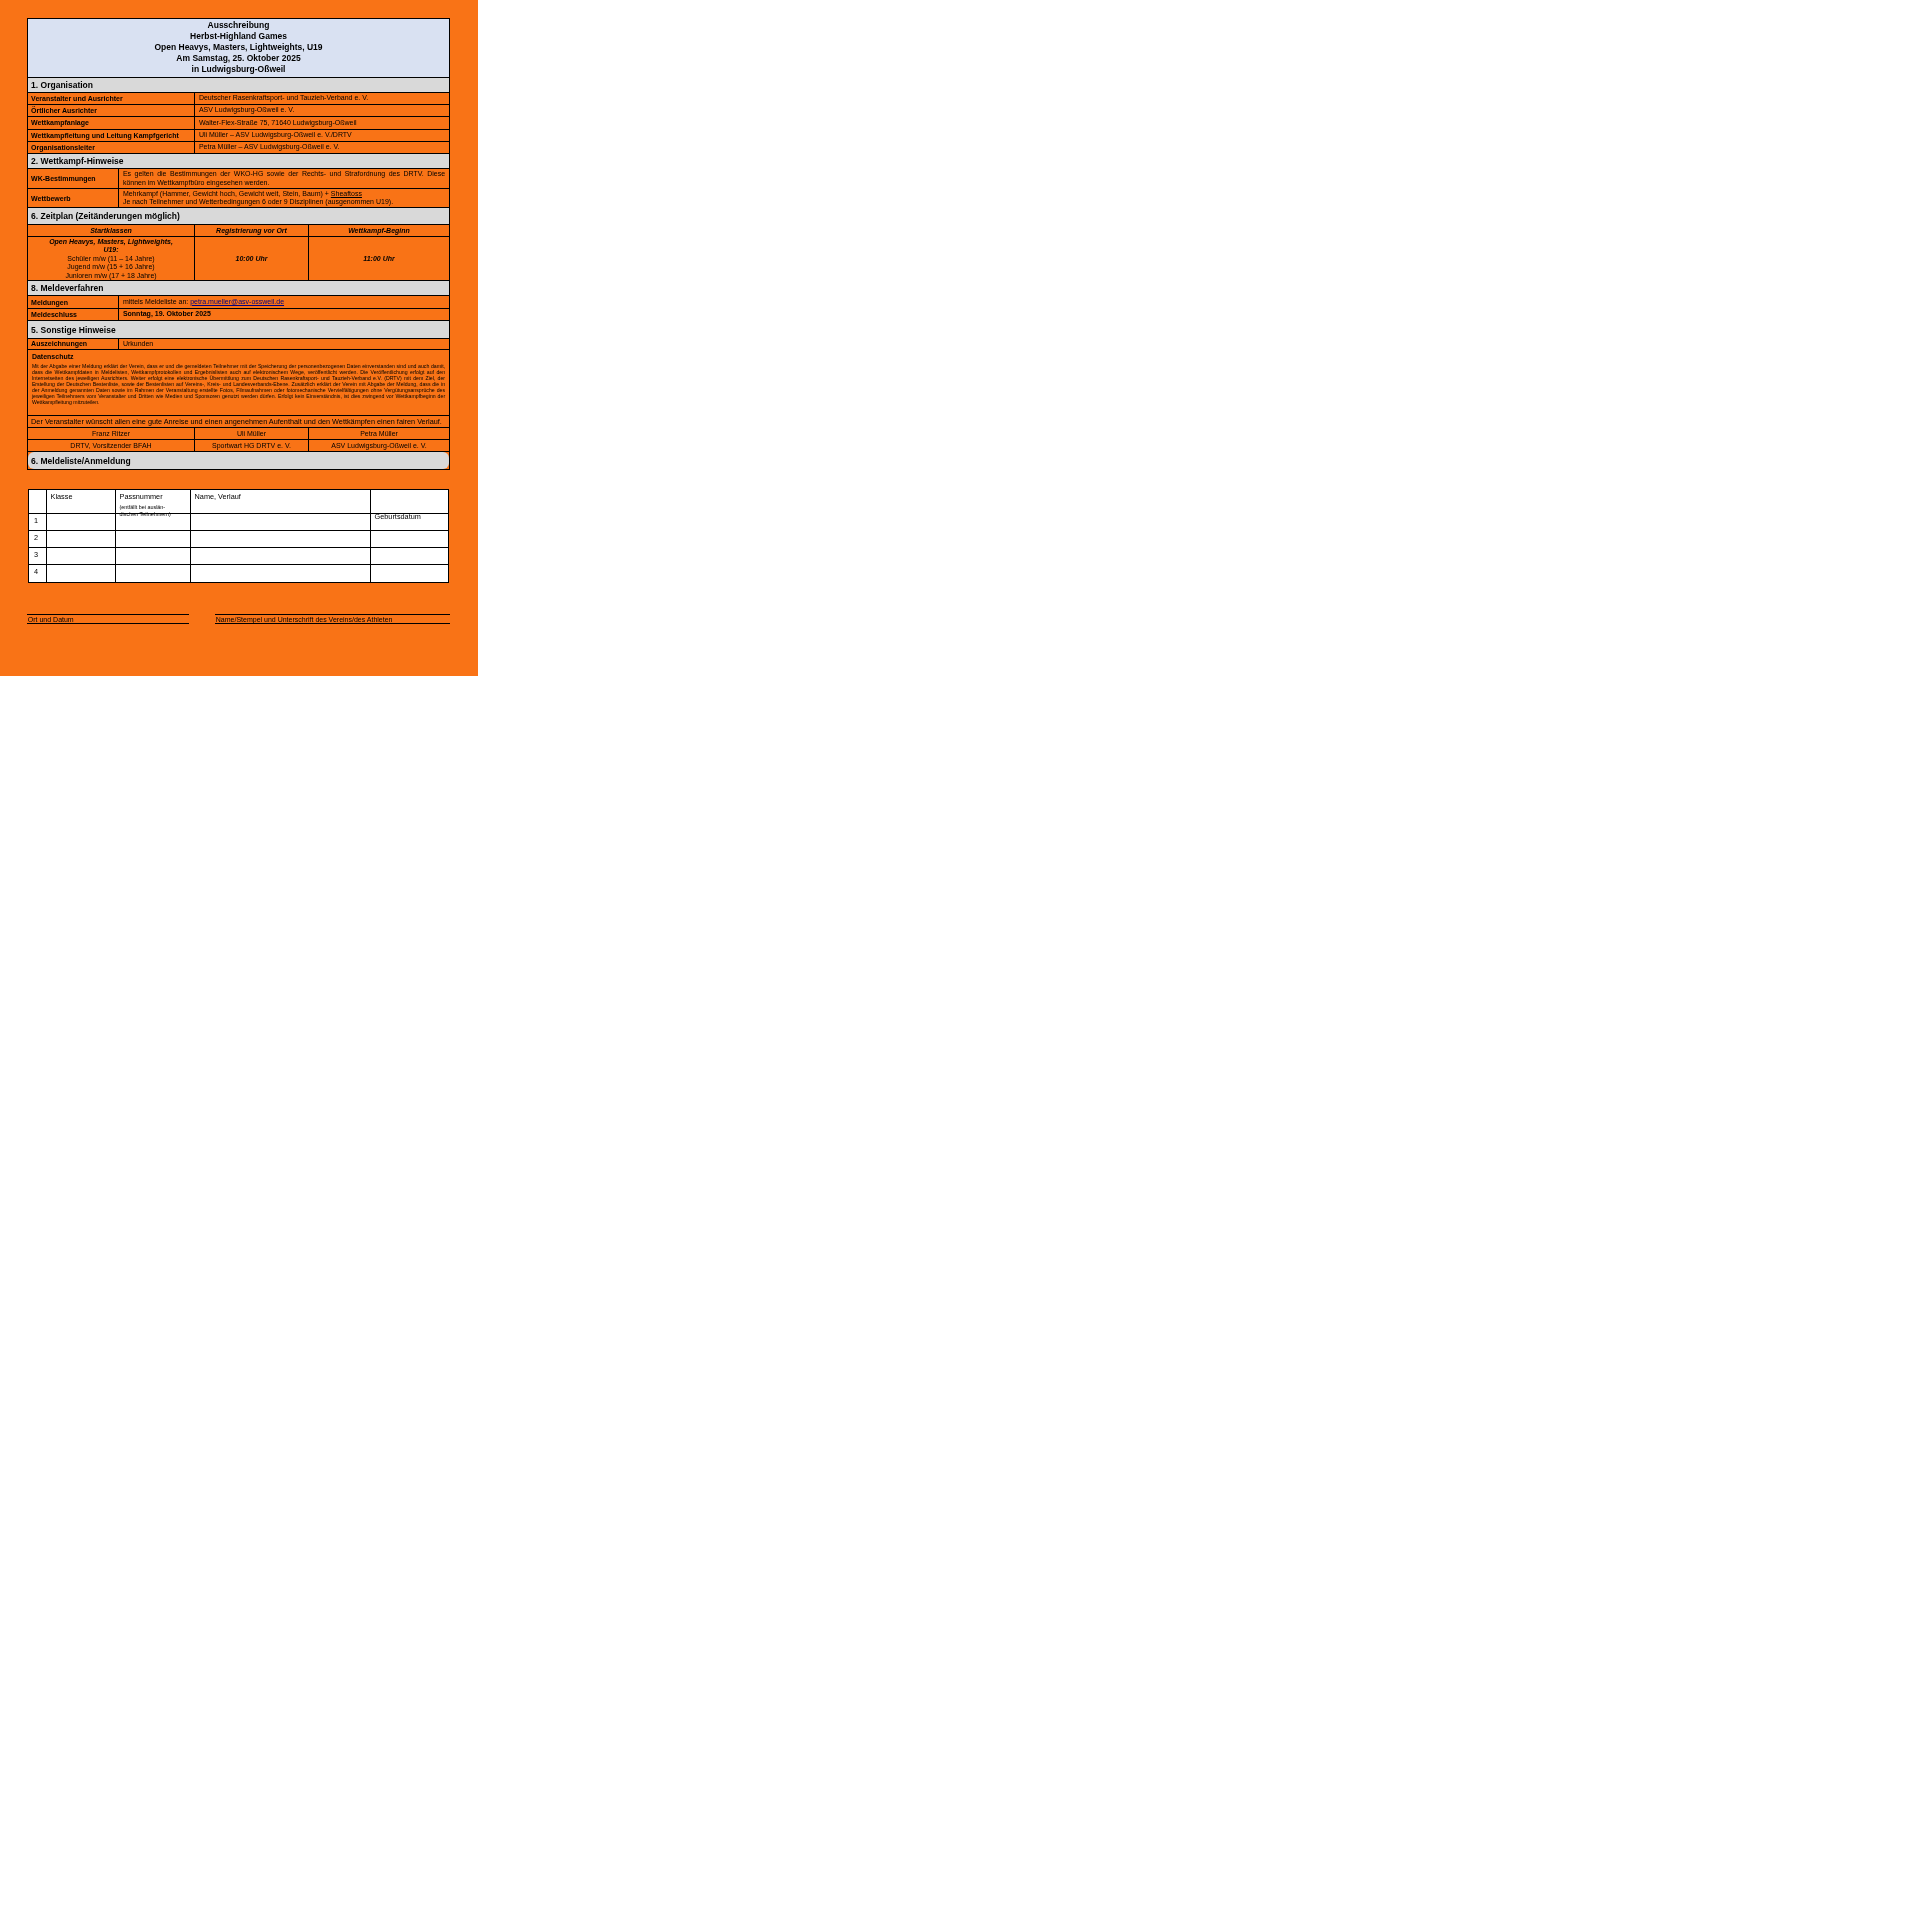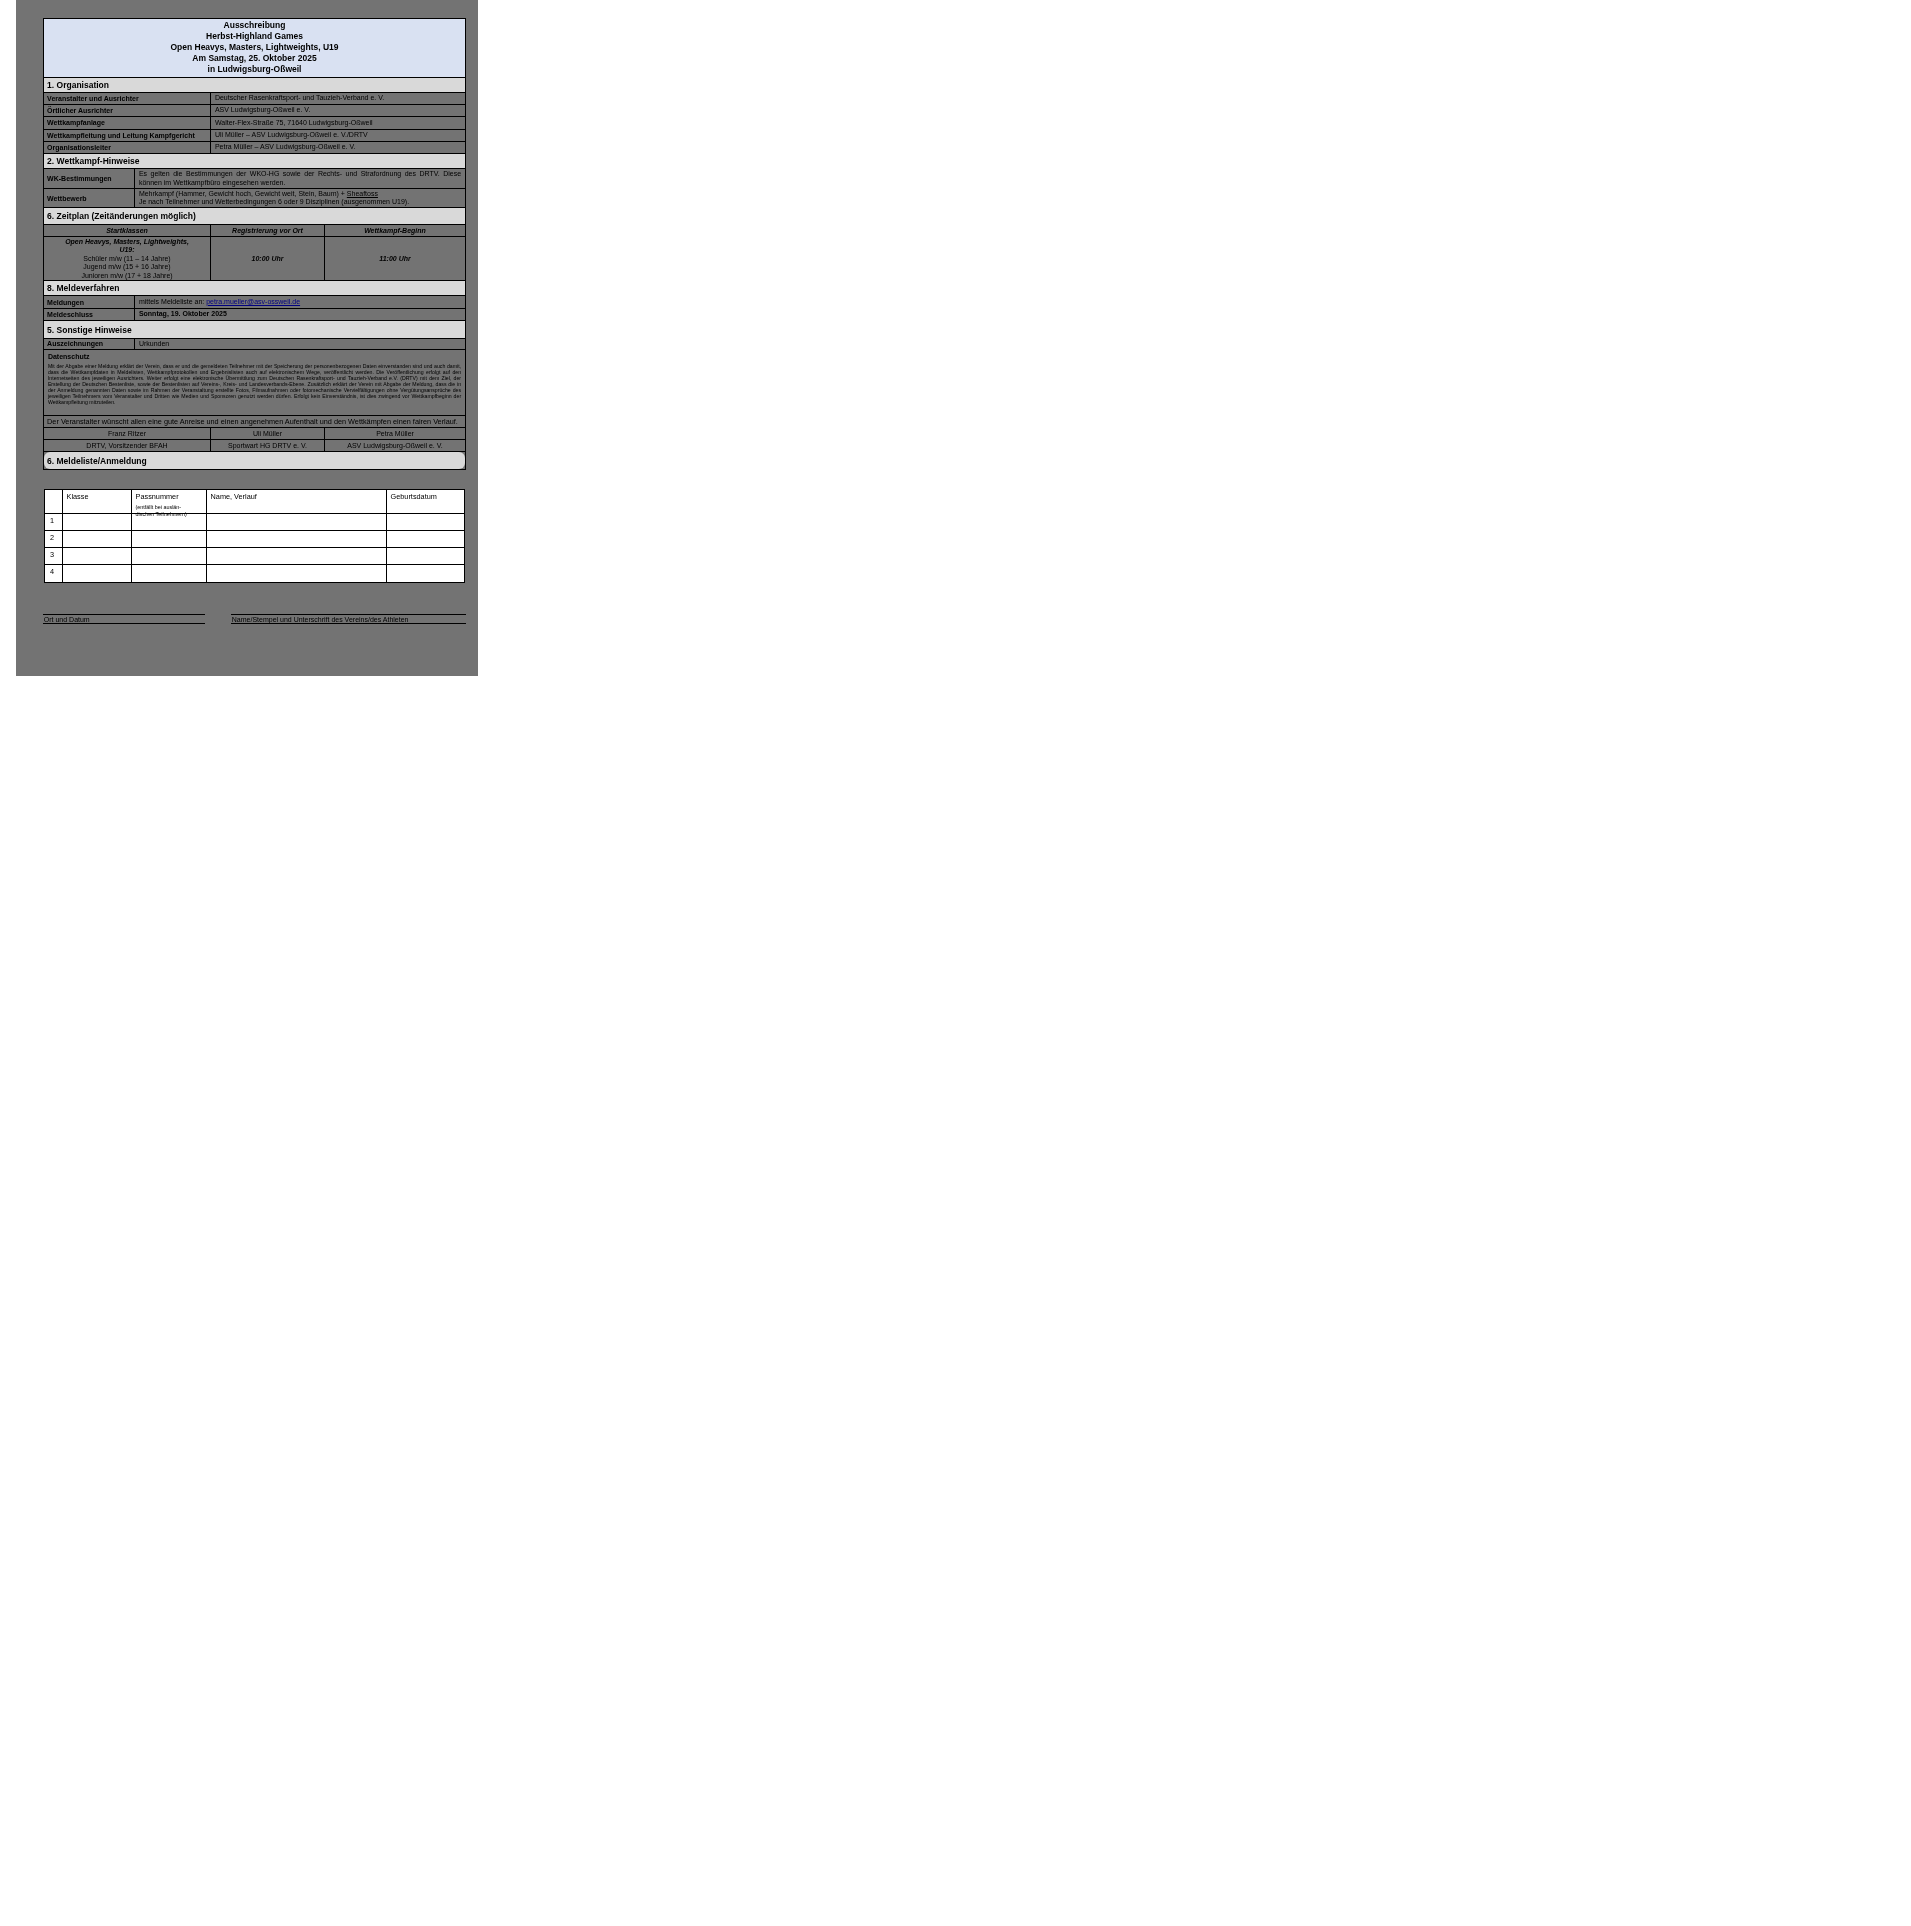--- a/index.html
+++ b/index.html
@@ -2,21 +2,21 @@
 <html lang="de" style="font-size:6.2px"><head>
 <meta charset="utf-8">
 <style>
   * { box-sizing: border-box; margin: 0; padding: 0; }
   html,body { background:#ffffff; }
   body {
     width:478px; height:676px;
     font-family:"Liberation Sans","DejaVu Sans",sans-serif;
     color:#000; position:relative;
   }
-  .page { position:absolute; left:16px; top:0; width:478px; height:676px; background:#737373;padding-left:20px; }
+  .page { position:absolute; left:0; top:0; width:478px; height:676px; background:#f97316;padding-left:20px; }
 
   .doc {
     position:absolute; left:27px; top:17.7px; width:423px;
     border:0.8px solid #000;
   }
   .doc > div { border-bottom:0.8px solid #000; }
   .doc > div:last-child { border-bottom:none;border-radius:6px; }
 
   .title-block {
     height:59px; background:#D9E1F2;
@@ -75,21 +75,21 @@
   }
   .ml-hdr { display:flex; height:24px; border-bottom:0.8px solid #000; }
   .ml-row { display:flex; height:17px; border-bottom:0.8px solid #000; }
   .ml-row:last-child { border-bottom:none; }
   .ml-c { border-right:0.4px solid #000; padding:1.5px 3.9px; font-size:7.3px; }
   .ml-c:last-child { border-right:none; }
   .ml-cnum { width:17.7px; flex-shrink:0; padding:1.5px 0 0 5px; }
   .ml-cklasse { width:69px; flex-shrink:0; }
   .ml-cpass { width:75px; flex-shrink:0; }
   .ml-cname { width:180px; flex-shrink:0; }
-  .ml-cgeb { flex:1; }
+  .ml-cgeb { flex:1;margin-top:20px; }
   .ml-note { font-size:5.4px; line-height:7px; margin-top:3.1px; }
 
   .sig-block { position:absolute; left:27px; top:614px; width:423px; display:flex; justify-content:space-between; }
   .sig-cell {
     border-top:0.8px solid #000; border-bottom:0.8px solid #000;
     height:10.4px; display:flex; align-items:center;
     font-size:7px; padding:0 0.8px;
   }
   .sig-cell.left { width:162px; }
   .sig-cell.right { width:235px; }

